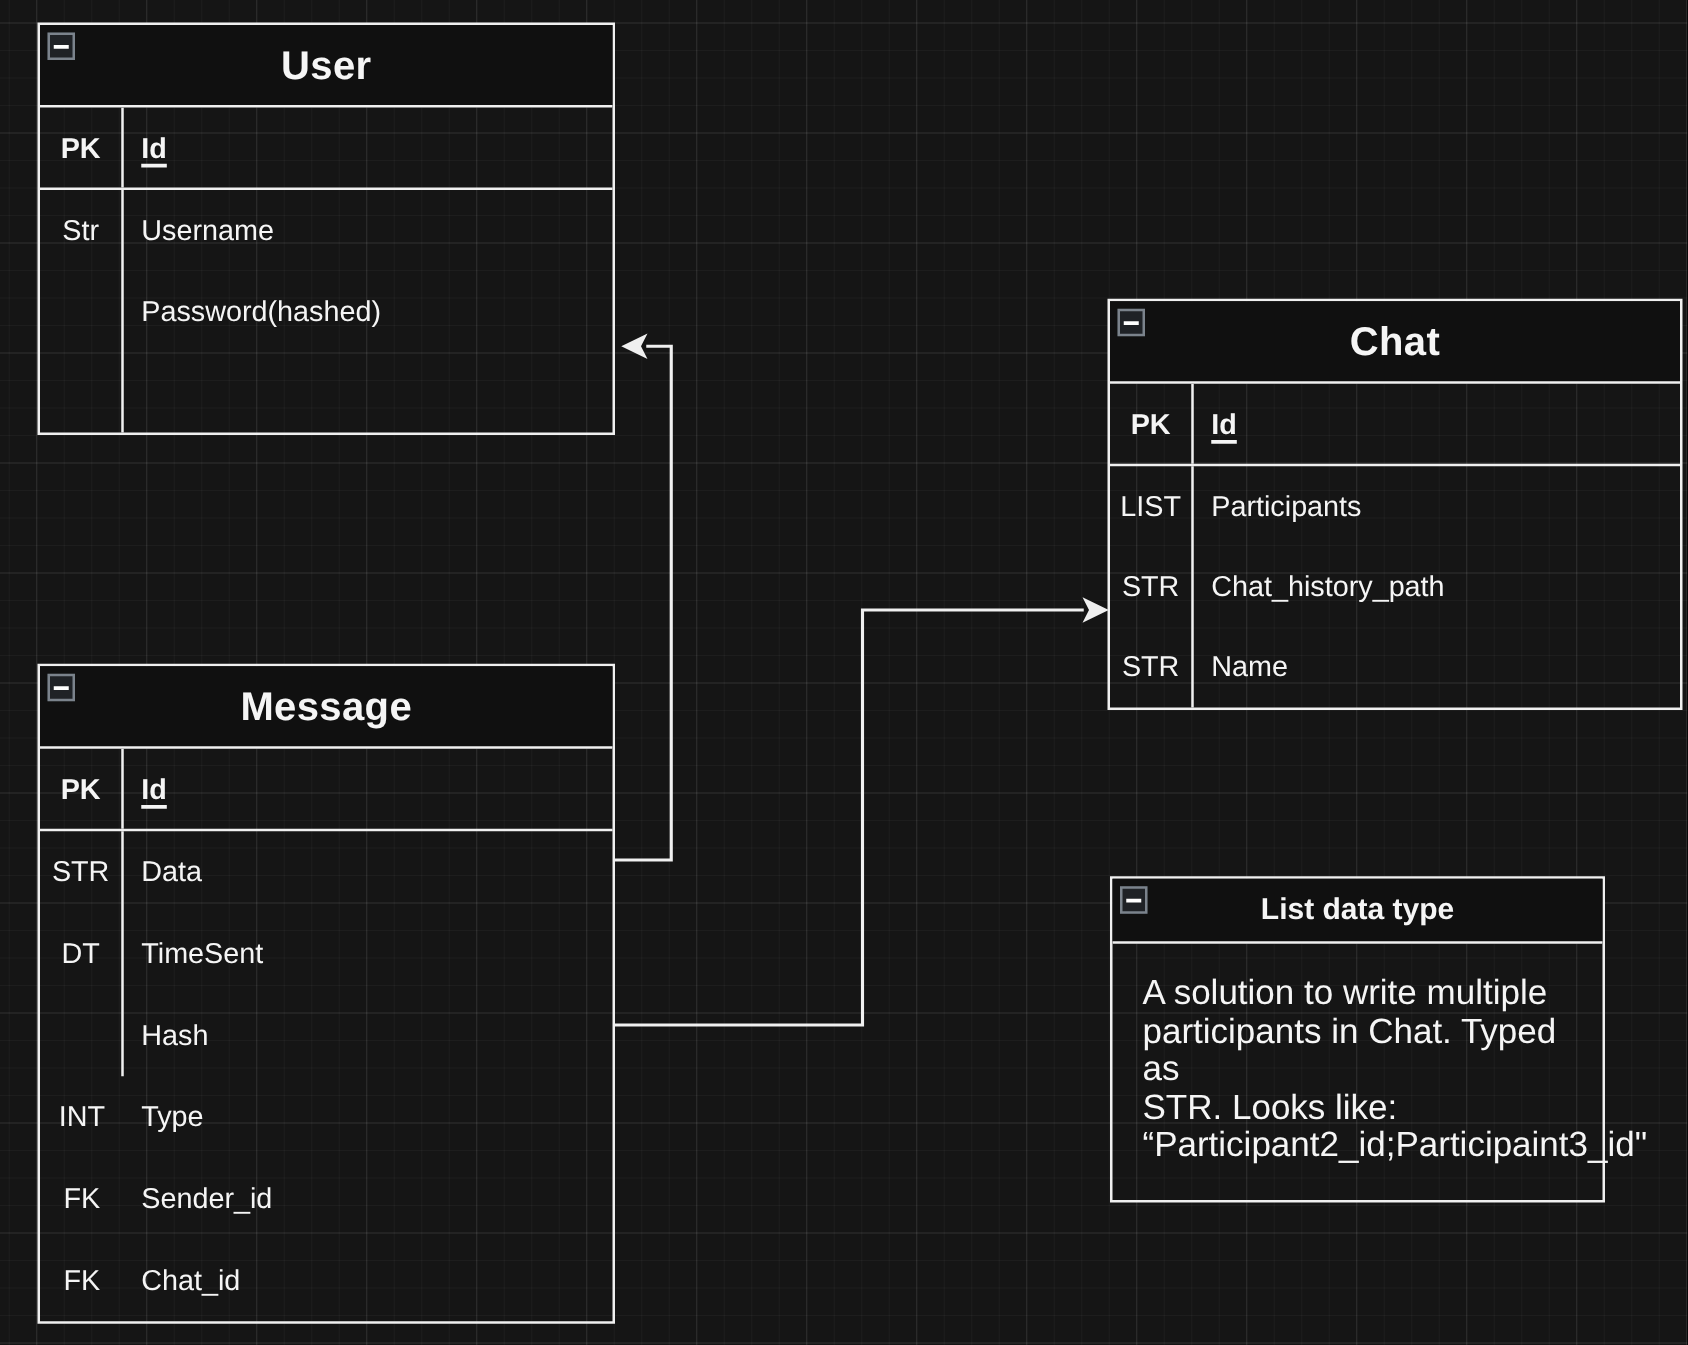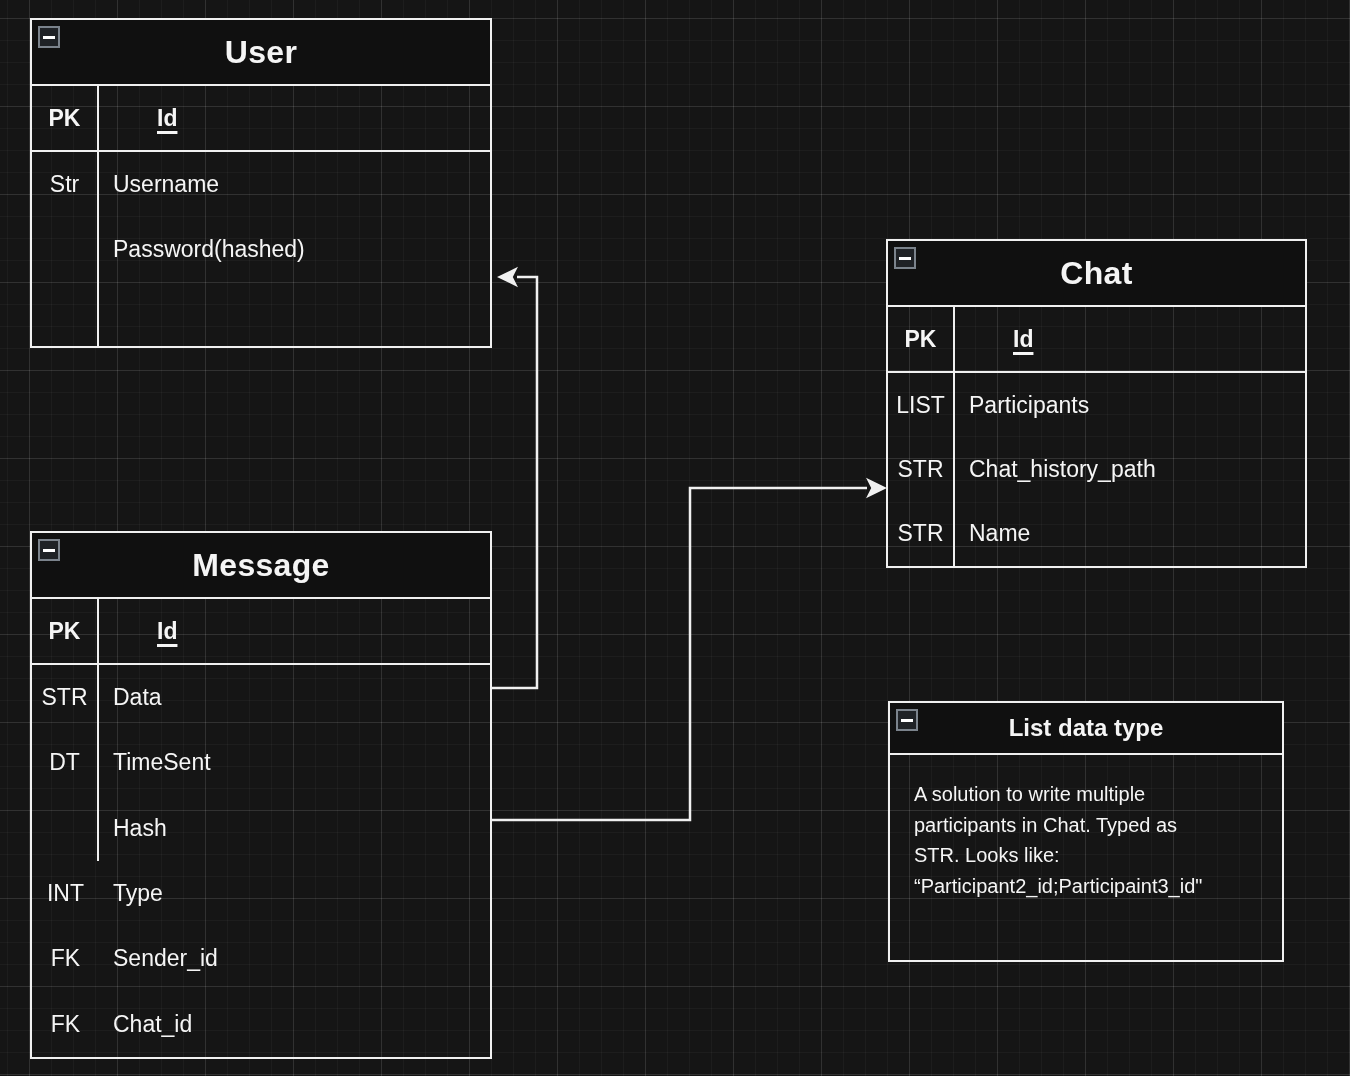--- a/index.html
+++ b/index.html
@@ -47,21 +47,21 @@
   .collapse-btn{
     position:absolute;left:6px;top:6px;width:22px;height:22px;
     border:2px solid var(--collapse-border);
     background:var(--collapse-fill);
     display:flex;align-items:center;justify-content:center;
     cursor:pointer;
   }
   .collapse-btn .minus{width:12px;height:3px;background:#ffffff;}
 
   .e-grid{flex:1;display:flex;flex-direction:column;}
-  .e-row{display:flex;gap:44px;}
+  .e-row{display:flex;}
   .pk-row{flex:0 0 66px;border-bottom:2px solid var(--line);}
   .e-section{flex:1;display:flex;}
   .t-col{flex:0 0 67px;display:flex;flex-direction:column;}
   .t-col.divided{border-right:2px solid var(--line);}
   .n-col{flex:1;display:flex;flex-direction:column;border-radius:11px;}
   .cell-line{flex:1;display:flex;align-items:center;font-size:23px;}
   .t-col .cell-line{justify-content:center;}
   .n-col .cell-line{padding-left:14px;}
   .bold{font-weight:700;}
   .pk-name{font-weight:700;text-decoration:underline;text-decoration-thickness:2.5px;text-underline-offset:5px;}
@@ -70,28 +70,28 @@
     flex:0 0 52px;
     border-bottom:2px solid var(--line);
     background:var(--title-fill);
     position:relative;
     display:flex;align-items:center;justify-content:center;
     font-weight:700;font-size:24px;
   }
   .note-body{
     flex:1;
     padding:24px 18px 0 24px;
-    font-size:20px;line-height:30.5px;
+    font-size:28px;line-height:30.5px;
     white-space:pre-line;
   }
 
   
   #entity-user{left:30px;top:18px;width:462px;height:330px;}
   #entity-message{left:30px;top:531px;width:462px;height:528px;}
-  #entity-chat{left:886px;top:239px;width:421px;height:329px;}
+  #entity-chat{left:886px;top:239px;width:460px;height:329px;}
   #note-list{left:888px;top:701px;width:396px;height:261px;}
 </style>
 </head>
 <body>
 
 <div class="canvas">
 
   <svg class="edges" width="1350" height="1076" viewBox="0 0 1350 1076">
     <path class="edge" d="M492,688 L537,688 L537,277 L517,277"></path>
     <path class="arrowhead" d="M497,277 L518,266.8 L512.8,277 L518,287.2 Z"></path>

